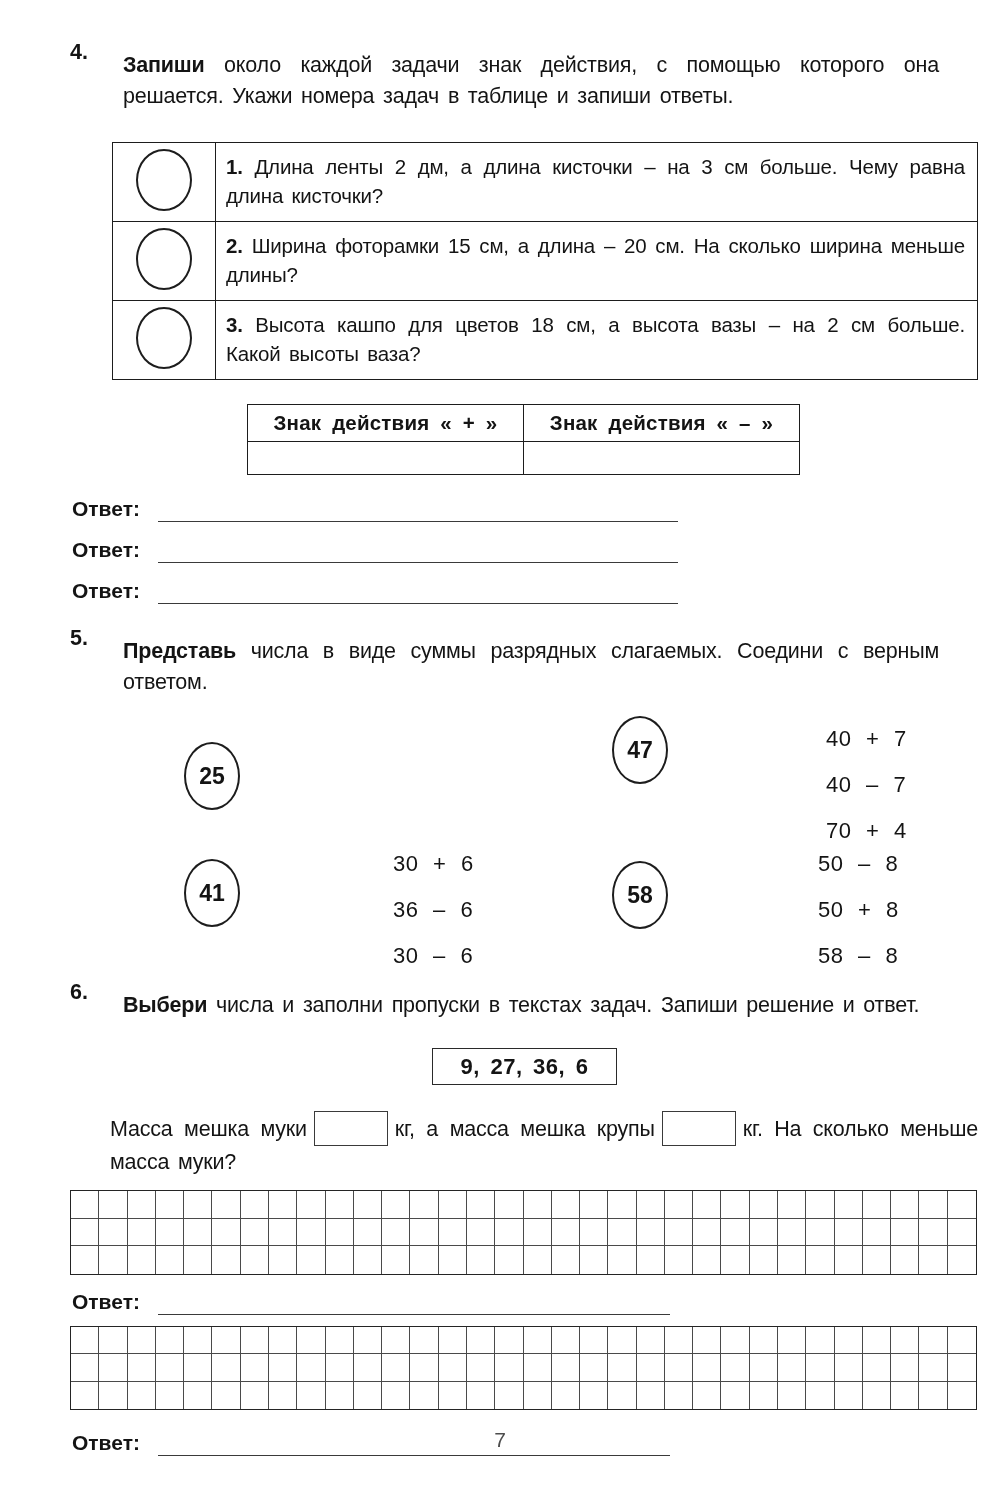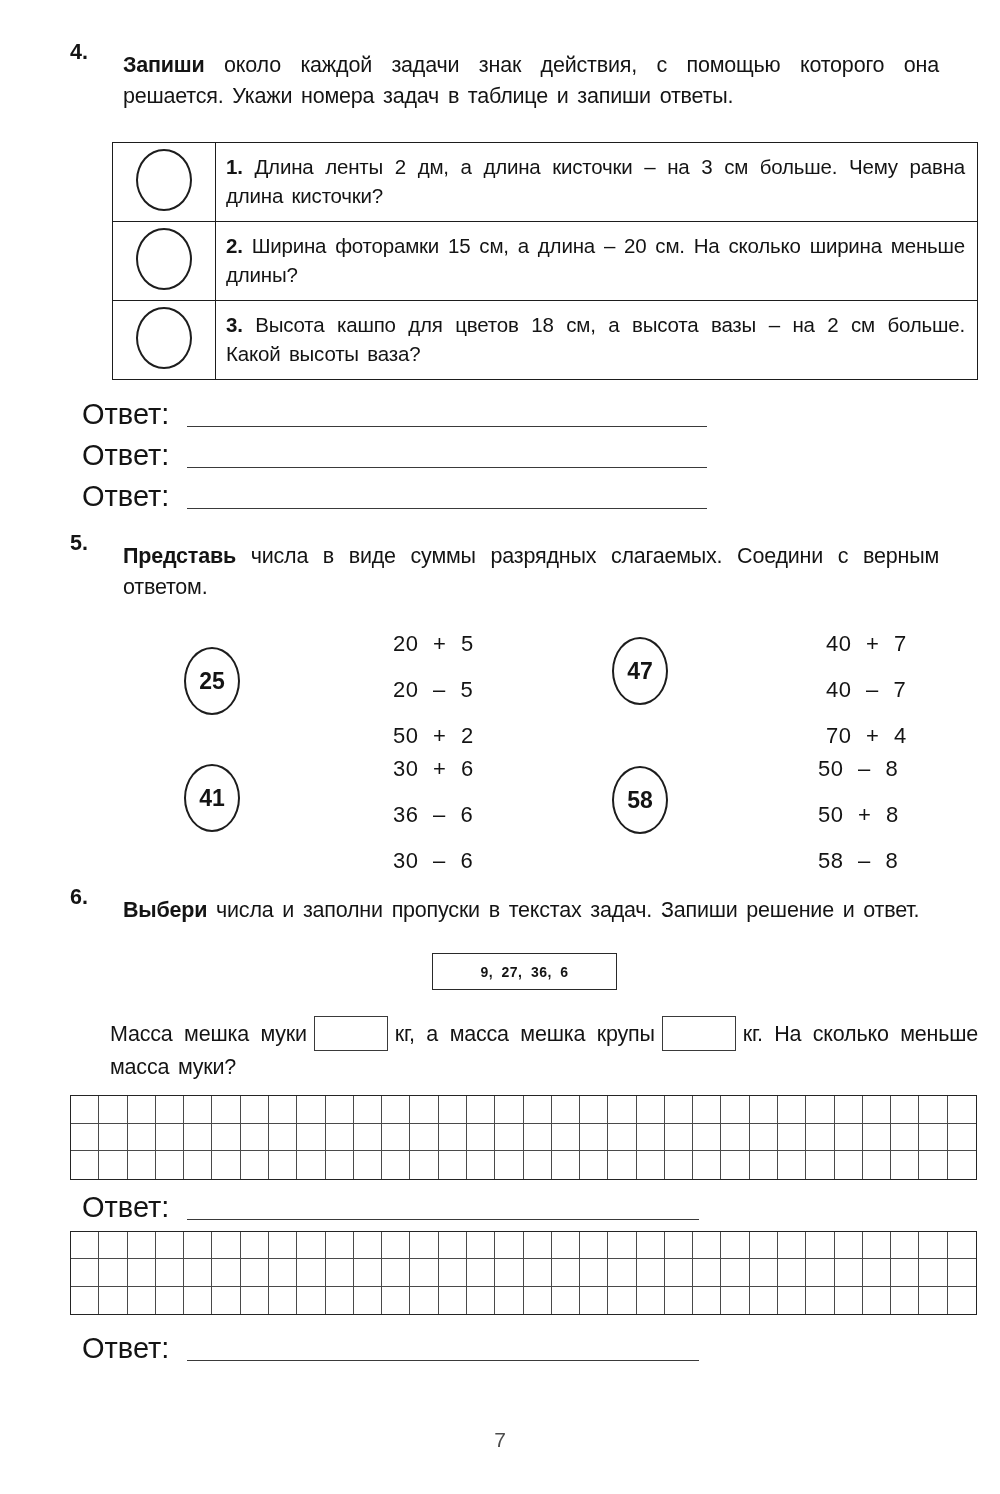--- a/index.html
+++ b/index.html
@@ -25,41 +25,41 @@
   .circle-mark{display:inline-block;width:52px;height:58px;border:2.4px solid #1d1d1d;border-radius:50%;}
 
   
   .sign-table{border-collapse:collapse;margin:24px 0 0 247px;width:553px;table-layout:fixed;}
   .sign-table th,.sign-table td{border:1.7px solid #1d1d1d;}
   .sign-table th{height:34px;font-size:20.5px;font-weight:bold;text-align:center;word-spacing:5px;letter-spacing:0.2px;}
   .sign-table td{height:30px;}
 
   
   .answer-line{display:flex;align-items:flex-end;margin:15px 0 0 72px;height:26px;}
-  .answer-line .alabel{font-weight:normal;font-size:29px;line-height:26px;margin-left:10px;}
+  .answer-line .alabel{font-weight:bold;font-size:21px;line-height:26px;}
   .answer-line .aline{width:520px;margin-left:18px;border-bottom:1.6px solid #3a3a3a;height:22px;}
   .answer-line.first{margin-top:21px;}
   .answer-line.short .aline{width:512px;}
 
   
   .match-area{position:relative;height:252px;margin-top:5px;}
   .num-circle{position:absolute;display:flex;align-items:center;justify-content:center;
     width:52px;height:64px;border:2.2px solid #1d1d1d;border-radius:50%;
     font-weight:bold;font-size:23px;}
   .opt-col{position:absolute;font-size:22px;line-height:46px;word-spacing:8px;letter-spacing:0.5px;}
   .opt-col div{height:46px;}
   .c-25{left:184px;top:26px;}  .o-1{left:393px;top:0px;}
-  .c-47{left:612px;top:16px;}  .o-2{left:818px;top:0px;margin-left:8px;}
+  .c-47{left:612px;top:0;}  .o-2{left:818px;top:0px;margin-left:8px;}
   .c-36{left:184px;top:143px;} .o-3{left:393px;top:125px;}
   .c-58{left:612px;top:145px;} .o-4{left:818px;top:125px;}
 
   
   .numbers-box{margin:14px 0 0 432px;width:183px;height:35px;border:1.6px solid #2a2a2a;
     display:flex;align-items:center;justify-content:center;
-    font-weight:bold;font-size:14px;letter-spacing:0.5px;word-spacing:4px;}
+    font-weight:bold;font-size:22px;letter-spacing:0.5px;word-spacing:4px;}
   .problem-par{margin:26px 48px 0 110px;width:868px;font-size:21.5px;line-height:33px;
     text-align:justify;word-spacing:3px;letter-spacing:-0.2px;}
   .blank-box{display:inline-block;width:72px;height:33px;border:1.3px solid #3a3a3a;
     vertical-align:-10px;margin:0 7px;background:#fff;}
 
   .writing-grid{margin:11px 0 0 70px;width:905px;display:grid;
     grid-template-columns:repeat(32,1fr);grid-auto-rows:27.5px;
     border:1.7px solid #242424;}
   .writing-grid i{border-right:1px solid #4a4a4a;border-bottom:1.5px solid #4a4a4a;}
   .writing-grid i:nth-child(32n){border-right:none;}
@@ -99,20 +99,32 @@
       <td class="circle-cell"><span class="circle-mark"></span></td>
       <td class="prob-cell"><b>2.</b> <span>Ширина фоторамки 15 см, а длина – 20 см. На сколько ширина меньше длины?</span></td>
     </tr>
     <tr>
       <td class="circle-cell"><span class="circle-mark"></span></td>
       <td class="prob-cell"><b>3.</b> <span>Высота кашпо для цветов 18 см, а высота вазы – на 2 см больше. Какой высоты ваза?</span></td>
     </tr>
   </tbody>
     </table>
 
+  <table class="sign-table">
+    <tbody>
+        <tr>
+      <th>Знак действия « + »</th>
+      <th>Знак действия « – »</th>
+    </tr>
+    <tr>
+      <td></td>
+      <td></td>
+    </tr>
+  </tbody>
+    </table>
 
   <div class="answer-line first">
     <span class="alabel">Ответ:</span>
     <span class="aline"></span>
   </div>
   <div class="answer-line">
     <span class="alabel">Ответ:</span>
     <span class="aline"></span>
   </div>
   <div class="answer-line">
@@ -122,25 +134,20 @@
 
   <div class="sp-t5"></div>
 
   <div class="task-header">
     <span class="tnum">5.</span>
     <p class="ttext"><b>Представь</b> <span>числа в виде суммы разрядных слагаемых. Соедини с верным ответом.</span></p>
   </div>
 
   <div class="match-area">
     <span class="num-circle c-25">25</span>
-    <div class="opt-col o-1">
-      <div>20 + 5</div>
-      <div>20 – 5</div>
-      <div>50 + 2</div>
-    </div>
 
     <span class="num-circle c-47">47</span>
     <div class="opt-col o-2">
       <div>40 + 7</div>
       <div>40 – 7</div>
       <div>70 + 4</div>
     </div>
 
     <span class="num-circle c-36">41</span>
     <div class="opt-col o-3">

